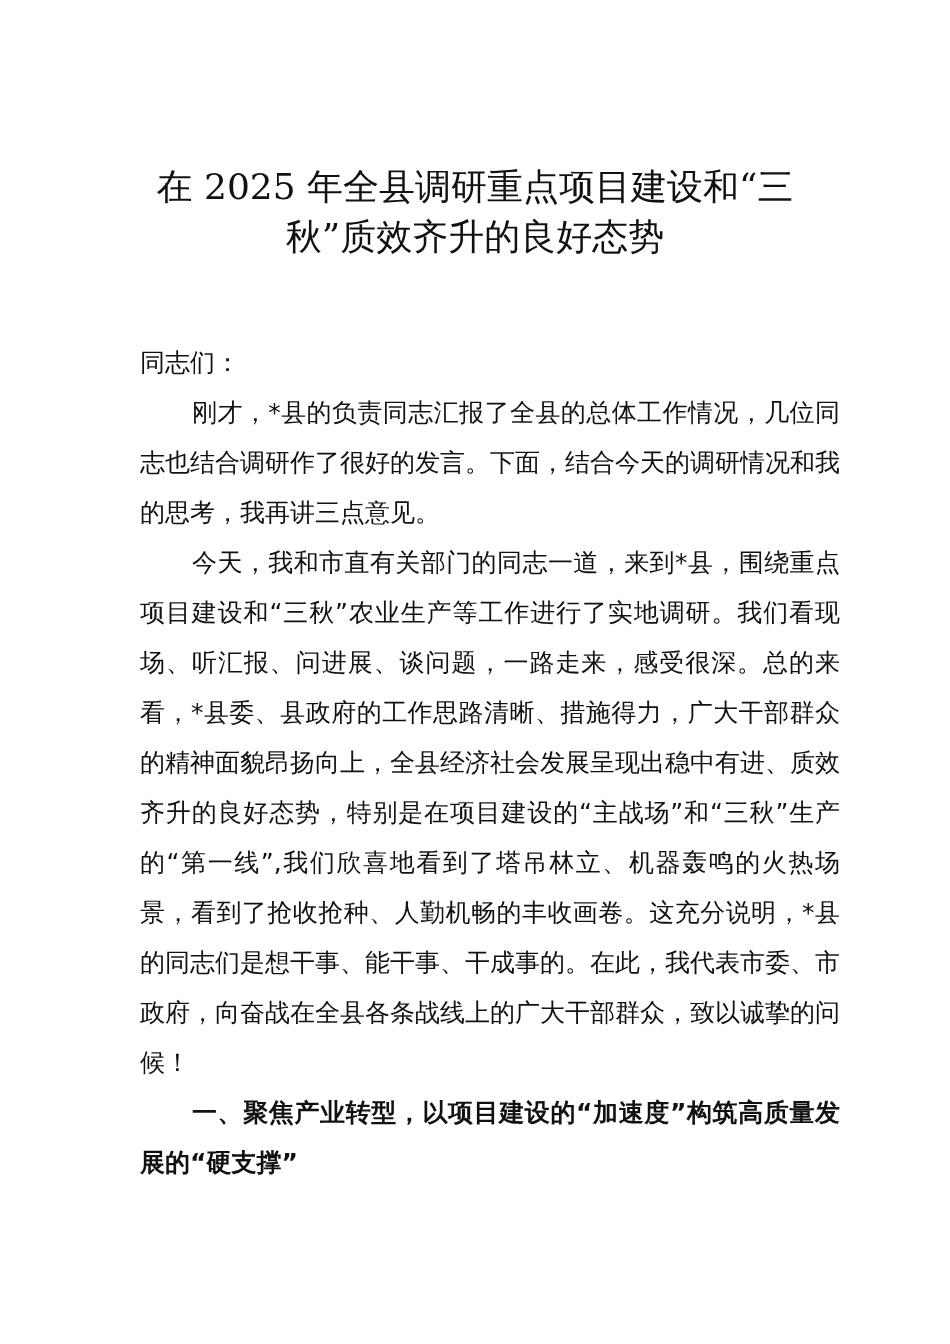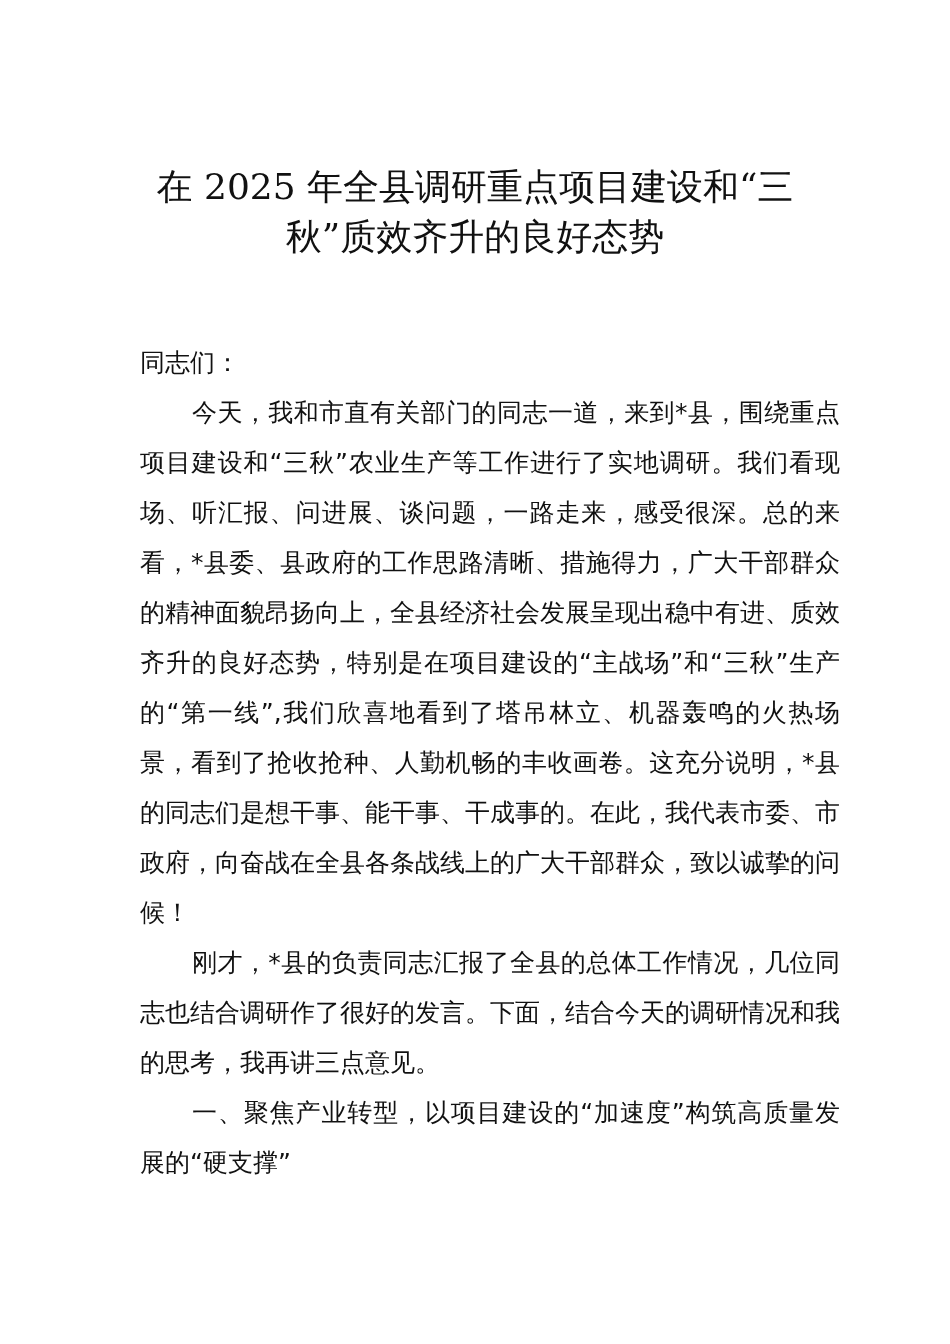--- a/index.html
+++ b/index.html
@@ -12,30 +12,30 @@
     font-size: 36px; line-height: 50px; color: #111; font-weight: normal;
     letter-spacing: 0px;
   }
   .body {
     position: absolute; left: 128px; top: 338px; width: 700px;
     font-family: "DejaVu Sans", "Liberation Sans", sans-serif;
     font-size: 25px; line-height: 50px; color: #111; margin-left: 12px;
   }
   .body p { margin: 0; padding: 0; text-align: justify; }
   .indent { text-indent: 52px; }
-  .heading { font-weight: normal; }
+  .heading { font-weight: bold; }
 </style>
 </head>
 <body>
 
 <div class="page">
   <div class="title">
     <div>在 2025 年全县调研重点项目建设和“三</div>
     <div>秋”质效齐升的良好态势</div>
   </div>
 
   <div class="body">
     <p>同志们：</p>
+    <p class="indent">刚才，*县的负责同志汇报了全县的总体工作情况，几位同志也结合调研作了很好的发言。下面，结合今天的调研情况和我的思考，我再讲三点意见。</p>
     <p class="indent">今天，我和市直有关部门的同志一道，来到*县，围绕重点项目建设和“三秋”农业生产等工作进行了实地调研。我们看现场、听汇报、问进展、谈问题，一路走来，感受很深。总的来看，*县委、县政府的工作思路清晰、措施得力，广大干部群众的精神面貌昂扬向上，全县经济社会发展呈现出稳中有进、质效齐升的良好态势，特别是在项目建设的“主战场”和“三秋”生产的“第一线”,我们欣喜地看到了塔吊林立、机器轰鸣的火热场景，看到了抢收抢种、人勤机畅的丰收画卷。这充分说明，*县的同志们是想干事、能干事、干成事的。在此，我代表市委、市政府，向奋战在全县各条战线上的广大干部群众，致以诚挚的问候！</p>
-    <p class="indent">刚才，*县的负责同志汇报了全县的总体工作情况，几位同志也结合调研作了很好的发言。下面，结合今天的调研情况和我的思考，我再讲三点意见。</p>
     <p class="indent heading">一、聚焦产业转型，以项目建设的“加速度”构筑高质量发展的“硬支撑”</p>
   </div>
 </div>
 
 </body></html>

